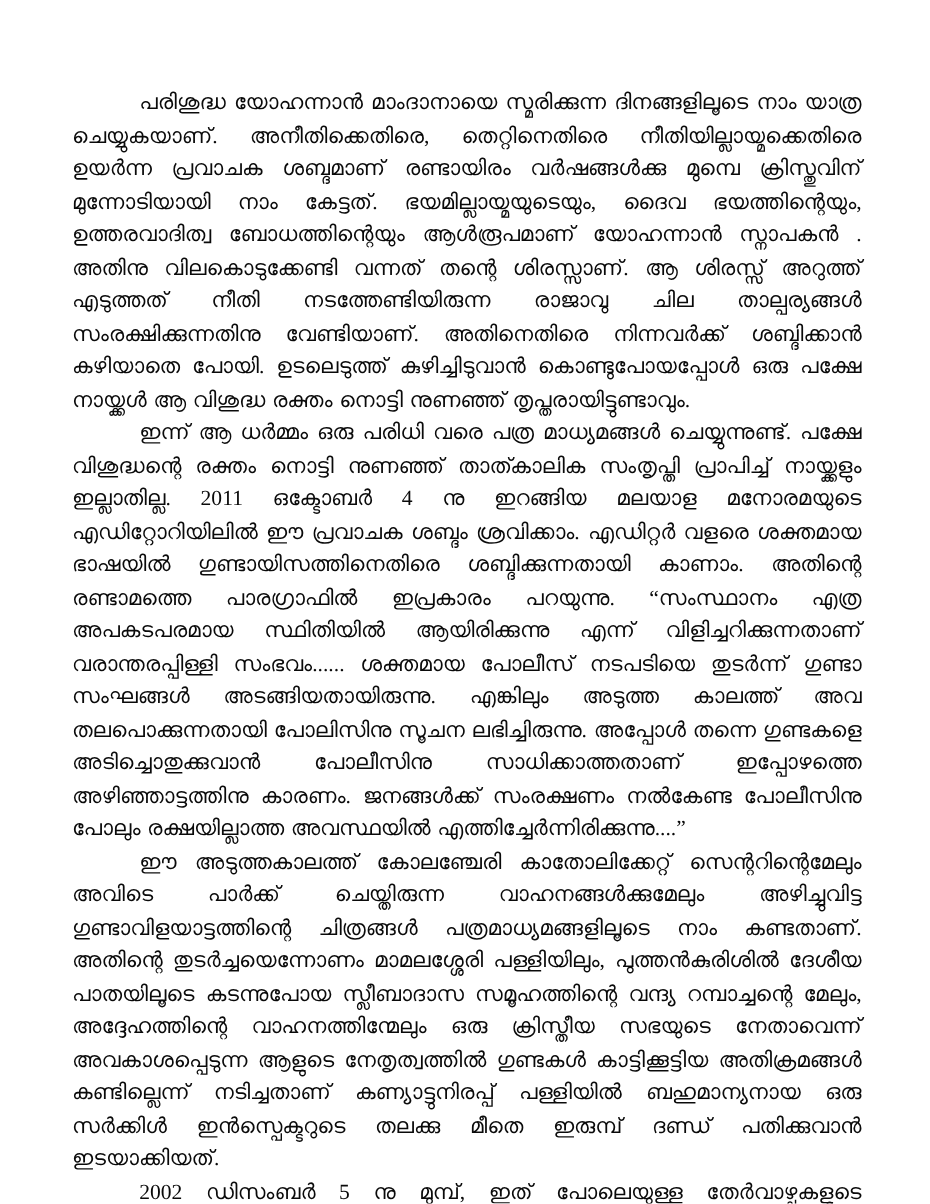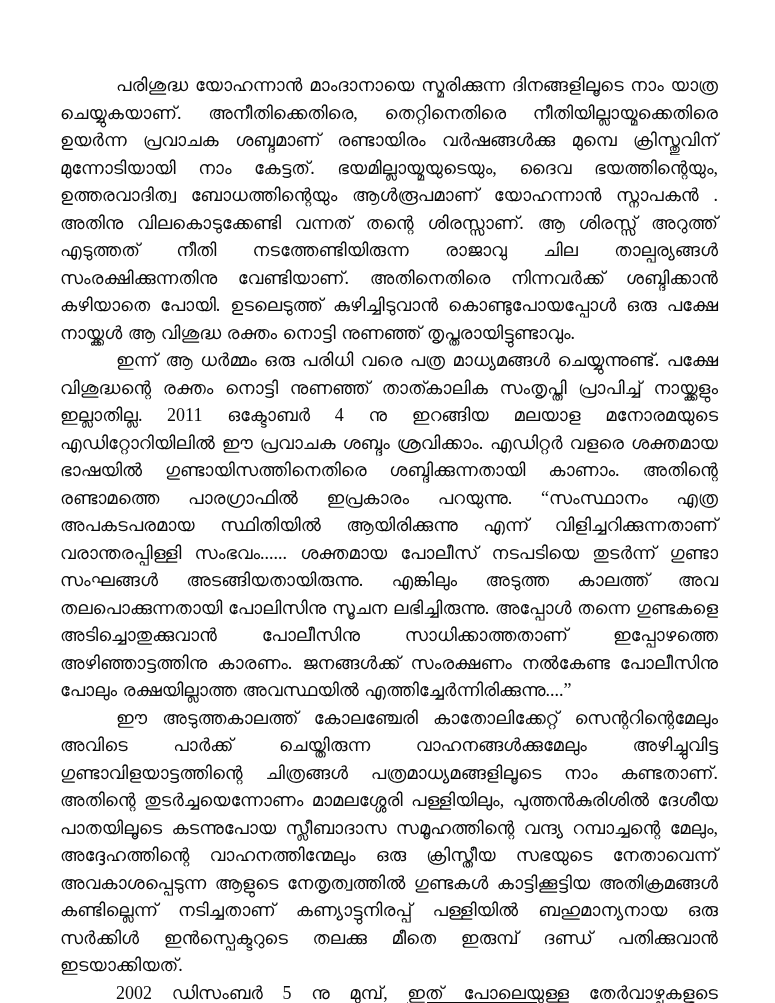--- a/index.html
+++ b/index.html
@@ -32,21 +32,20 @@
   }
   p.body-para {
     margin: 0;
     font-size: 18px;
     line-height: 27.5px;
     text-align: justify;
     text-indent: 56px;
     word-spacing: 1px;
   }
   .u {
-    text-decoration: underline;
     text-underline-offset: 3px;
     margin-top: 15px;
   }
 </style>
 </head>
 <body>
 
 <div class="page">
 
 

